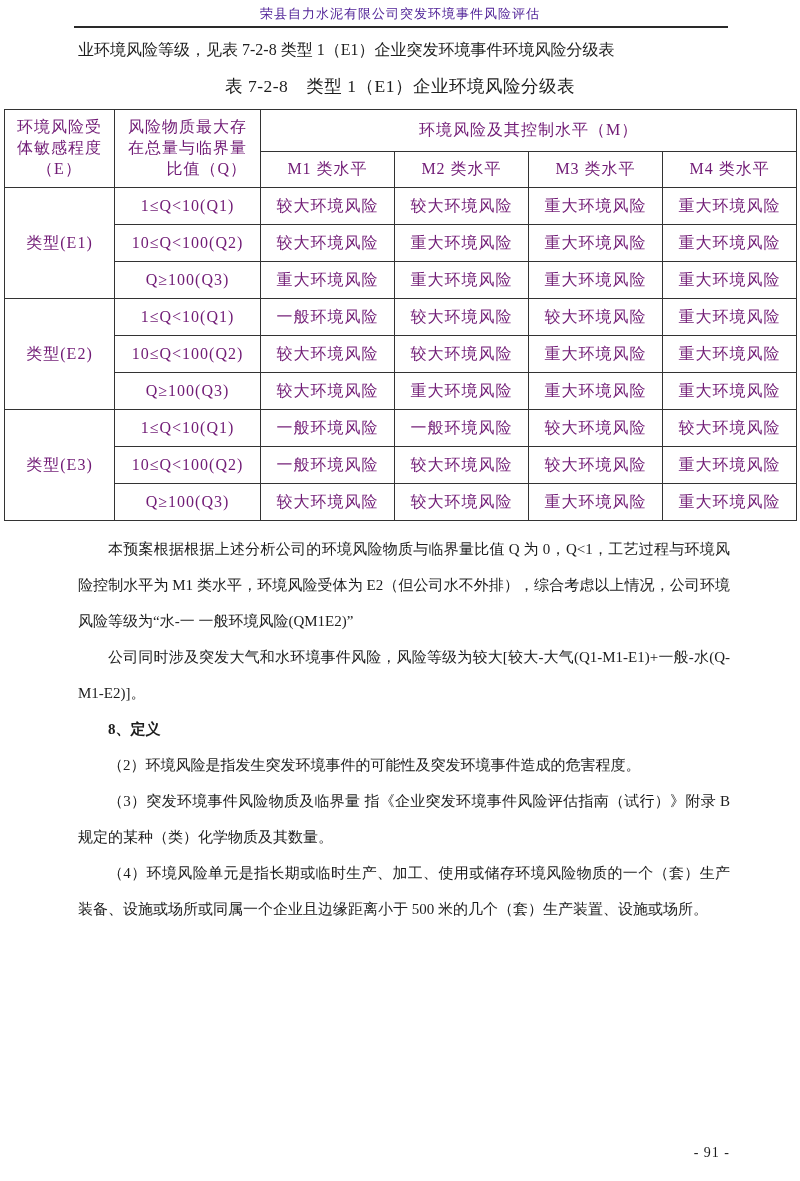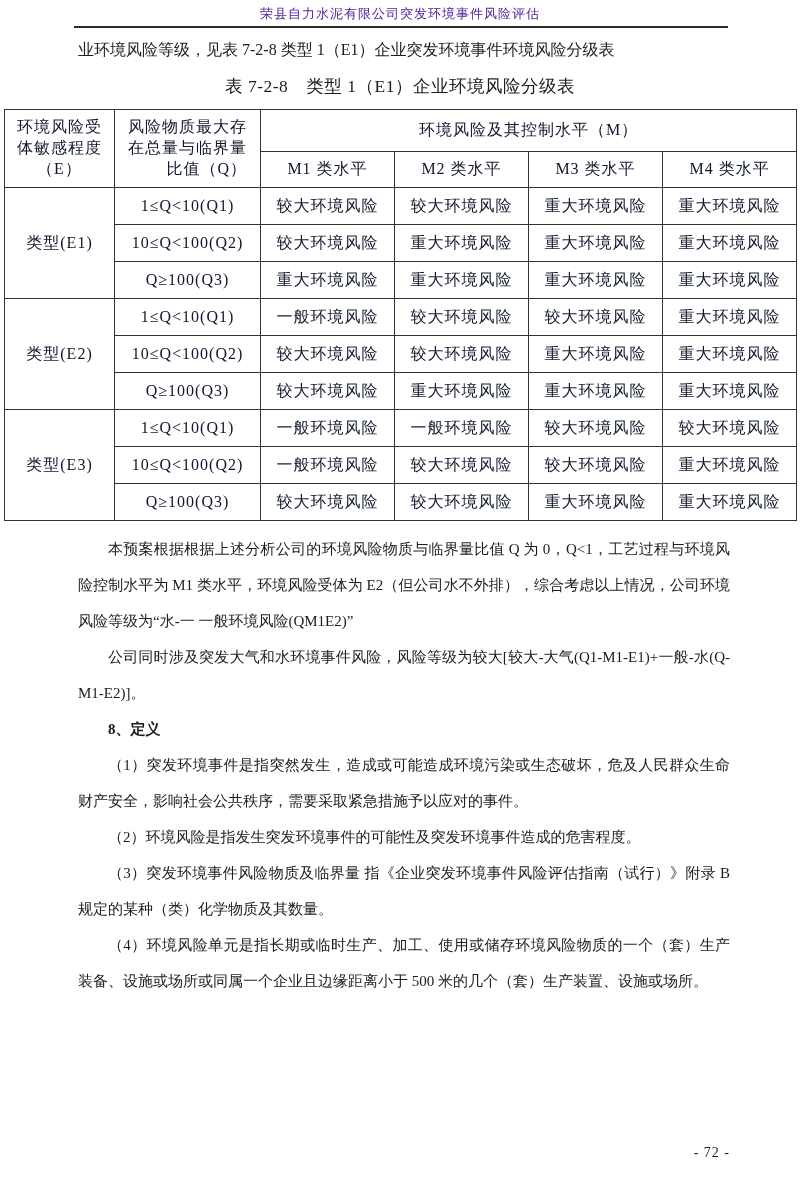--- a/index.html
+++ b/index.html
@@ -36,21 +36,21 @@
     font-size:17.5px;
     margin-top:11px;
     letter-spacing:0.5px;
   }
   table.risk-table {
     border-collapse:collapse;
     table-layout:fixed;
     width:792px;
     margin:11px 0 0 4px;
     font-size:16px;
-    color:#0f172a;
+    color:#701a75;
   }
   table.risk-table th, table.risk-table td {
     border:1.5px solid #333;
     text-align:center;
     vertical-align:middle;
     font-weight:normal;
     padding:0 8px;
     box-sizing:border-box;
     letter-spacing:1px;
   }
@@ -174,21 +174,20 @@
         <td>重大环境风险</td>
         <td>重大环境风险</td>
       </tr>
     </tbody>
   </table>
 
   <div class="body-text">
     <p>本预案根据根据上述分析公司的环境风险物质与临界量比值 Q 为 0，Q&lt;1，工艺过程与环境风险控制水平为 M1 类水平，环境风险受体为 E2（但公司水不外排），综合考虑以上情况，公司环境风险等级为“水-一 一般环境风险(QM1E2)”</p>
     <p>公司同时涉及突发大气和水环境事件风险，风险等级为较大[较大-大气(Q1-M1-E1)+一般-水(Q-M1-E2)]。</p>
     <p class="h-bold">8、定义</p>
-    <p>（1）突发环境事件是指突然发生，造成或可能造成环境污染或生态破坏，危及人民群众生命财产安全，影响社会公共秩序，需要采取紧急措施予以应对的事件。</p>
     <p>（2）环境风险是指发生突发环境事件的可能性及突发环境事件造成的危害程度。</p>
     <p>（3）突发环境事件风险物质及临界量 指《企业突发环境事件风险评估指南（试行）》附录 B 规定的某种（类）化学物质及其数量。</p>
     <p>（4）环境风险单元是指长期或临时生产、加工、使用或储存环境风险物质的一个（套）生产装备、设施或场所或同属一个企业且边缘距离小于 500 米的几个（套）生产装置、设施或场所。</p>
   </div>
 
-  <div class="page-number">- 72 -</div>
+  <div class="page-number">- 91 -</div>
 
 </div>
 
 </body></html>

